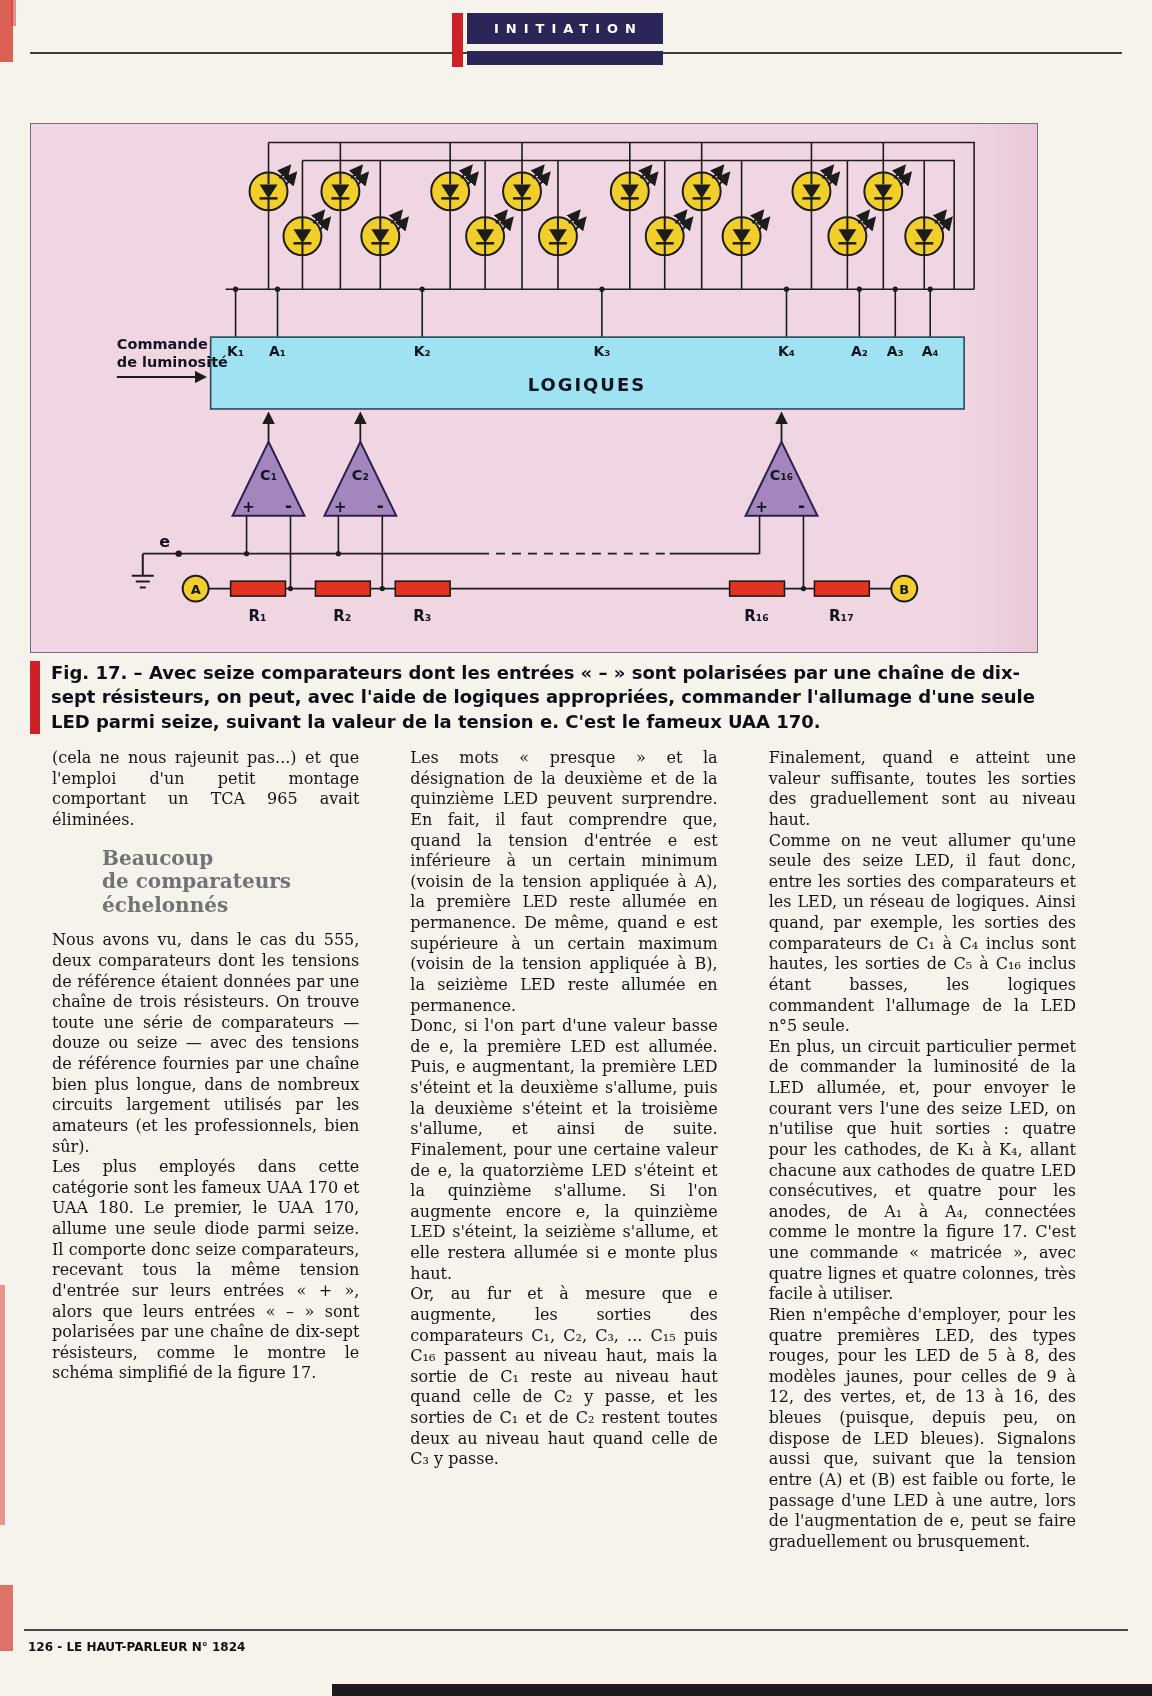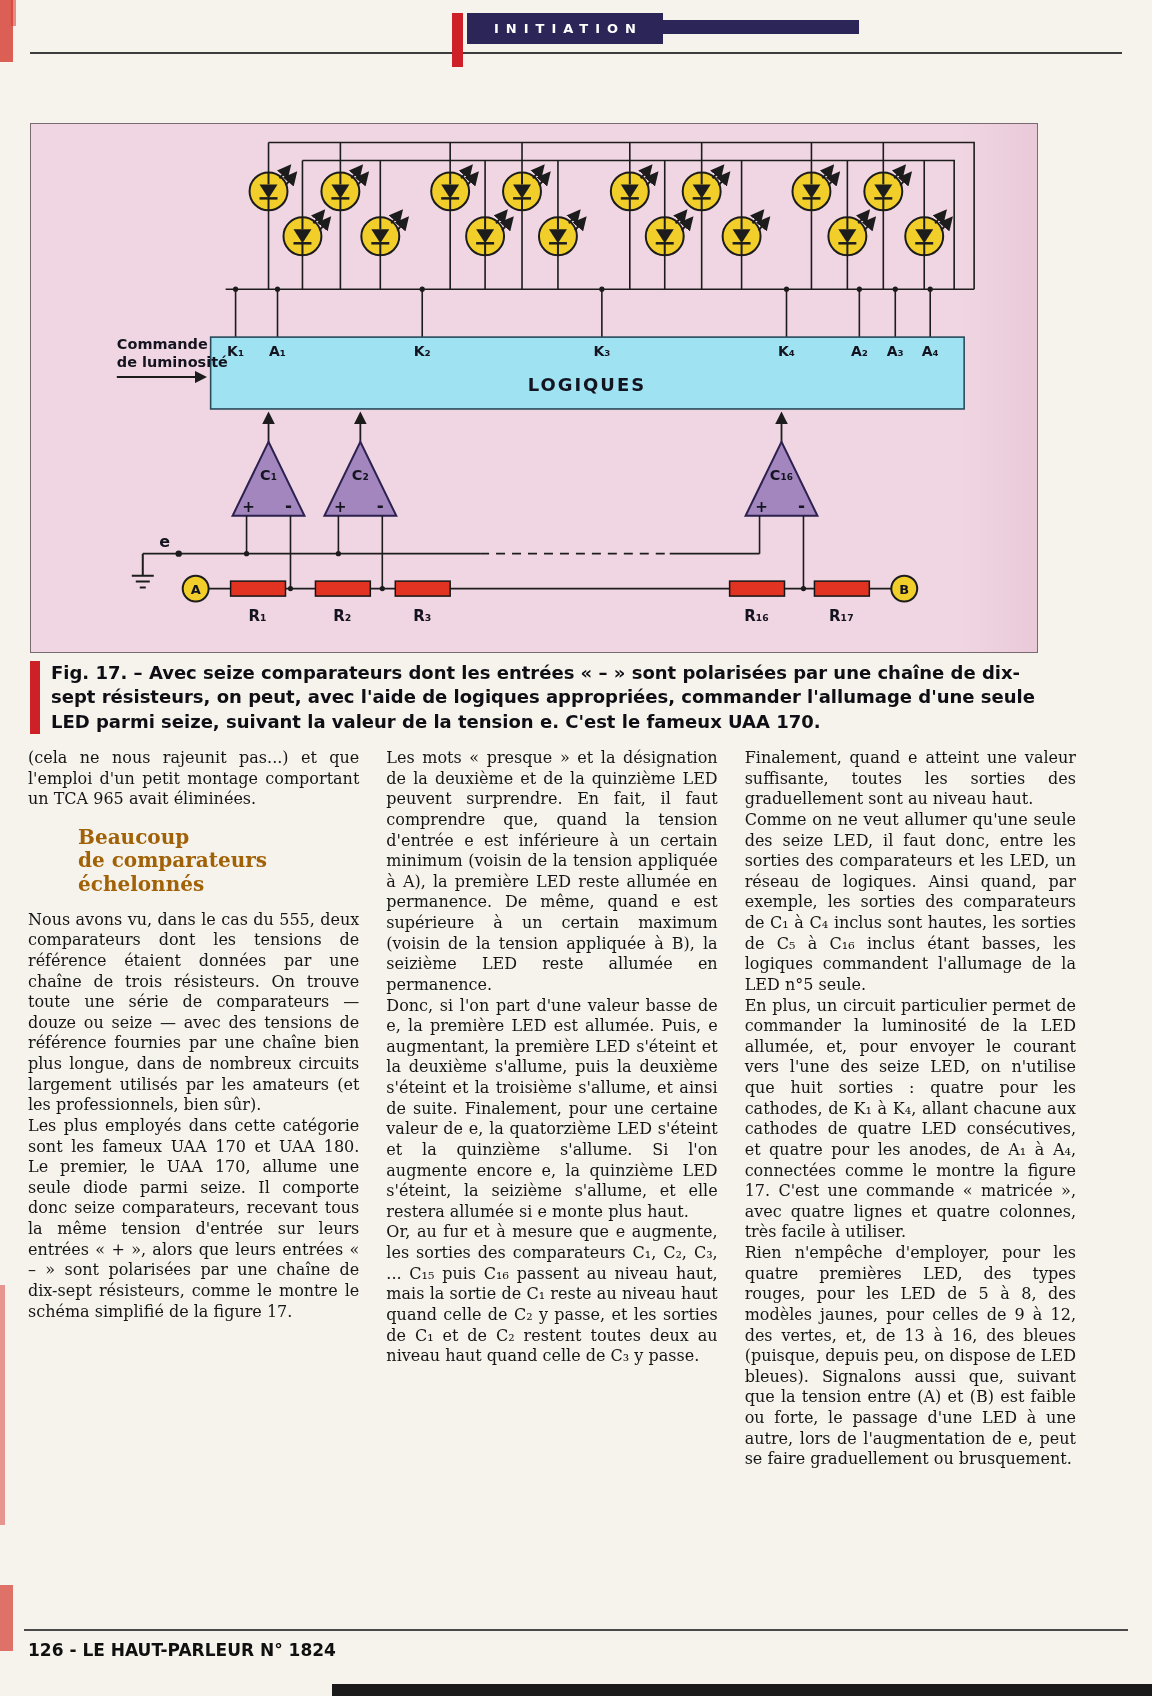--- a/index.html
+++ b/index.html
@@ -11,21 +11,21 @@
   .artifact { position:absolute; background:#d63a30; pointer-events:none; }
   .artifact-tl  { left:0; top:0; width:13px; height:62px; opacity:.8; }
   .artifact-tl2 { left:11px; top:0; width:5px; height:26px; opacity:.55; }
   .artifact-ml  { left:0; top:1285px; width:5px; height:240px; opacity:.5; }
   .artifact-bl  { left:0; top:1585px; width:13px; height:66px; opacity:.7; }
 
   
   .header-rule { position:absolute; left:30px; width:1092px; top:52px; height:2px; background:#3c3c3c; }
   .header-block { position:absolute; left:452px; top:13px; display:flex; }
   .header-redbar { width:11px; height:54px; background:#ce2127; margin-right:4px; flex:0 0 11px; }
-  .header-main { display:flex; flex-direction:row; }
+  .header-main { display:flex; flex-direction:column; }
   .title-box { width:196px; height:31px; background:#2b2558; color:#fff;
                font-family:"DejaVu Sans", sans-serif; font-weight:bold; font-size:13px;
                letter-spacing:7px; display:flex; align-items:center; justify-content:center;
                padding-left:7px; }
   .sub-bar { width:196px; height:14px; background:#2b2558; margin-top:7px; }
 
   
   .figure-panel { position:absolute; left:30px; top:123px; width:1008px; height:530px;
                   background:#f0d6e2; border:1px solid #7a6a72; }
   .figure-panel svg { display:block; width:100%; height:100%; }
@@ -34,30 +34,30 @@
   svg text { font-family:"DejaVu Sans", sans-serif; font-weight:bold; fill:#141420; }
 
   
   .caption-row { position:absolute; left:30px; top:661px; width:1014px; display:flex; gap:11px; }
   .caption-bar { flex:0 0 10px; background:#ce2127; }
   .caption-text { font-family:"DejaVu Sans", sans-serif; font-weight:bold; font-size:18px;
                   line-height:1.35; color:#0e0e14; }
 
   
   .columns { position:absolute; left:28px; top:748px; width:1048px; display:flex; gap:27px; }
-  .col { flex:1 1 0; min-width:0; }
+  .col { flex:1 1 0; min-width:0;margin-left:24px; }
   .body-p { font-size:16px; line-height:1.29; text-align:justify; }
-  .red-heading { color:#a16207; font-size:20px; line-height:1.18; font-weight:bold;
+  .red-heading { color:#737373; font-size:20px; line-height:1.18; font-weight:bold;
                  padding-left:50px; margin:16px 0 13px; white-space:pre-line;
                  font-family:"DejaVu Serif", serif; }
 
   
   .footer-rule { position:absolute; left:24px; width:1104px; top:1629px; height:2px; background:#4a4a4a; }
   .footer { position:absolute; left:28px; top:1640px; font-family:"DejaVu Sans", sans-serif;
-            font-weight:bold; font-size:17px; color:#101010; }
+            font-weight:bold; font-size:12px; color:#101010; }
   .bottom-band { position:absolute; left:332px; right:0; bottom:0; height:12px; background:#1a1a1a; }
 </style>
 </head>
 <body>
 
 <div class="page">
 
   <div class="artifact artifact-tl"></div>
   <div class="artifact artifact-tl2"></div>
   <div class="artifact artifact-ml"></div>

